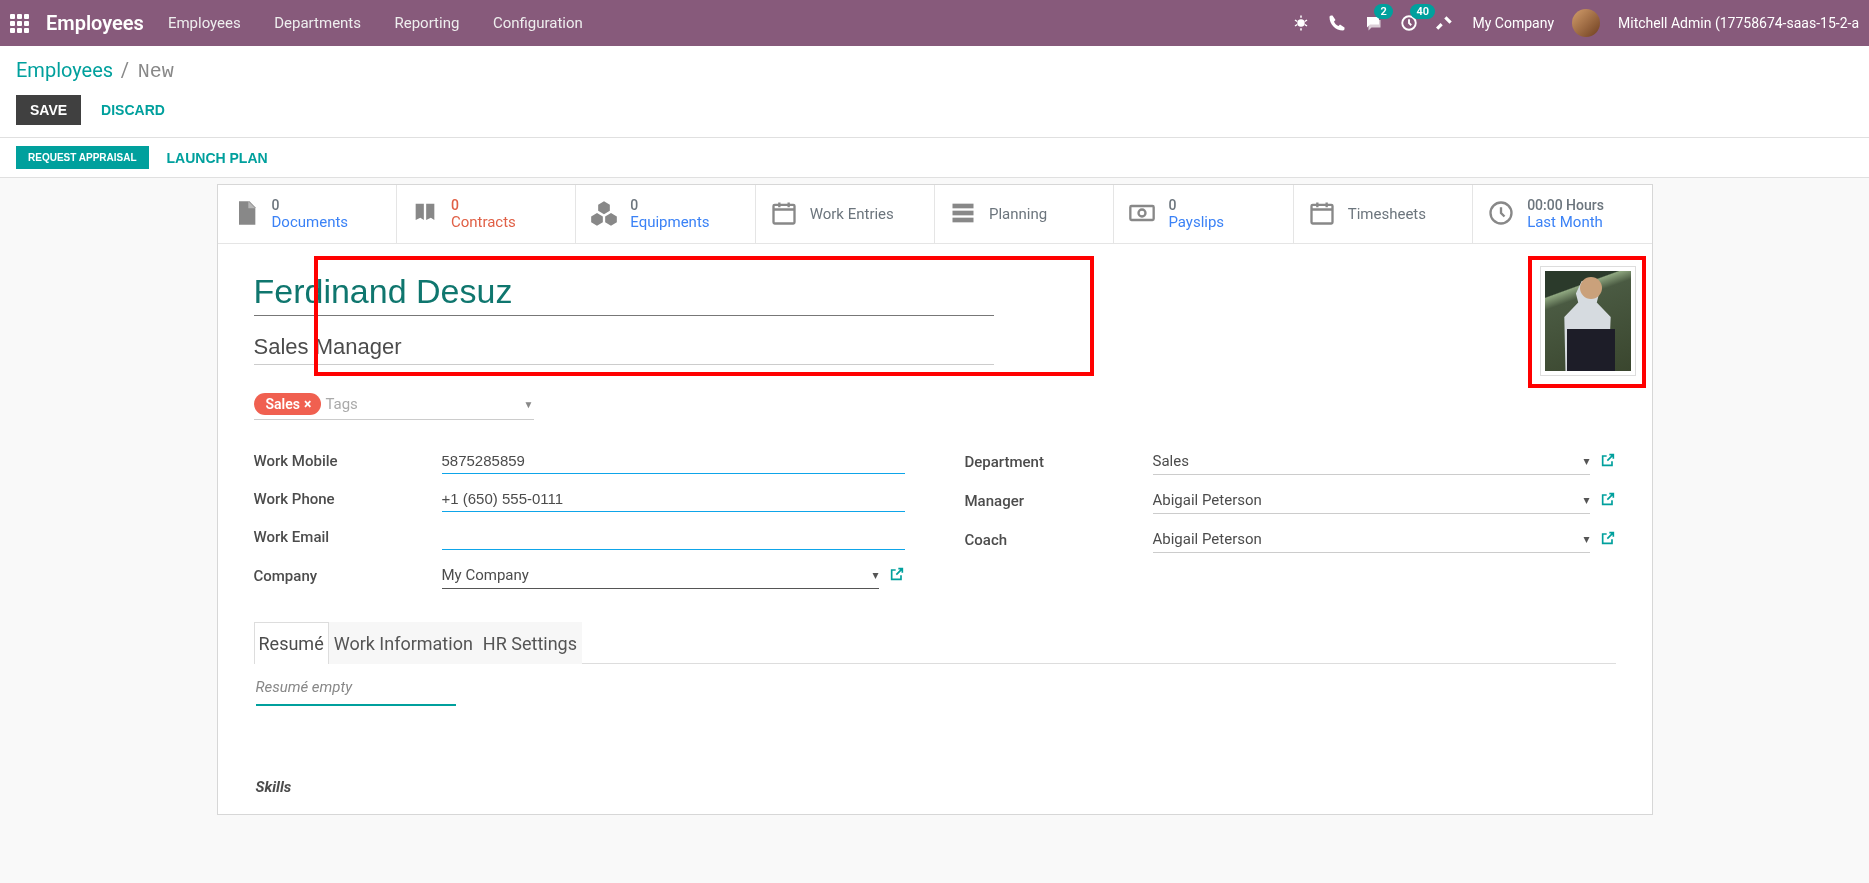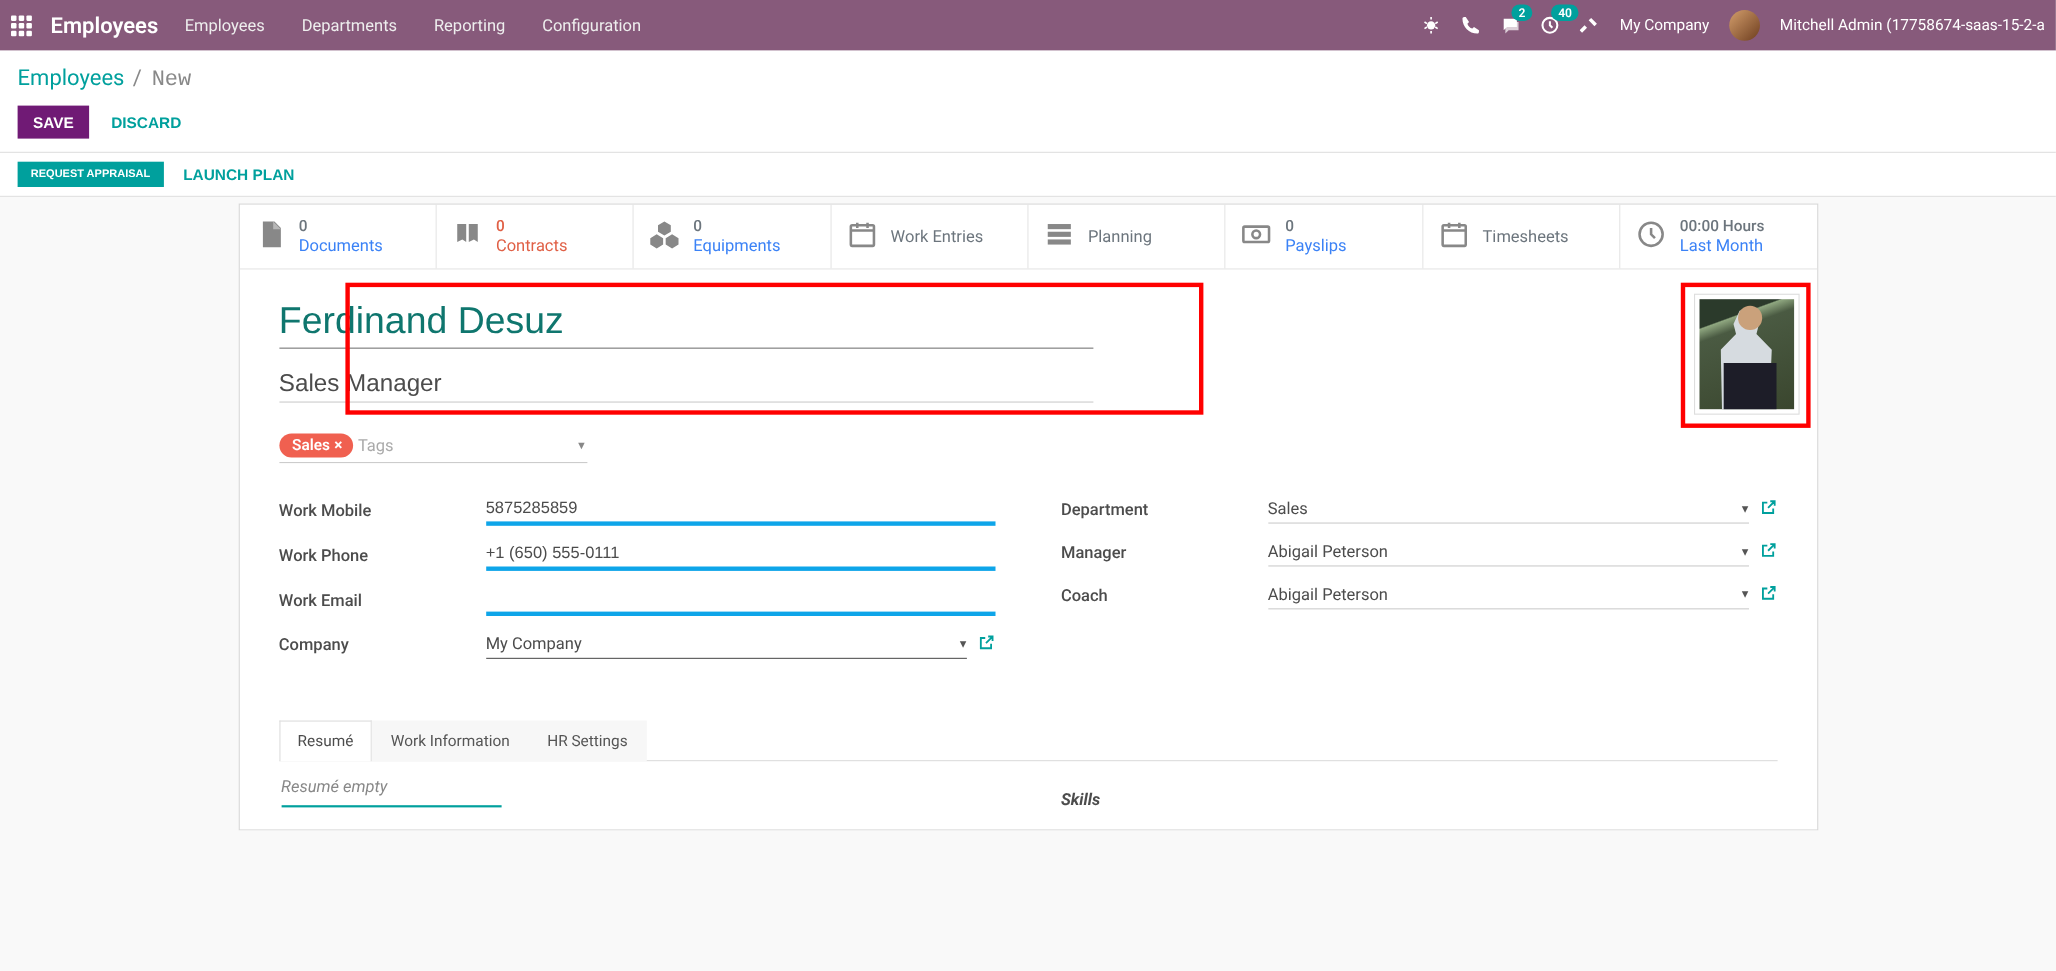--- a/index.html
+++ b/index.html
@@ -17,21 +17,21 @@
   .badge-pill .pill { position:absolute; top:-10px; left:10px; background:#00a09d; color:#fff; font-size:11px; border-radius:10px; padding:1px 6px; font-weight:600;}
   .avatar-img { width:28px; height:28px; border-radius:50%; background:linear-gradient(135deg,#d39e6c,#6e3e1f); display:inline-block; }
   .user-label { color:#fff; font-size:14px; }
 
   
   .crumbrow { background:#fff; padding:12px 16px 12px 16px; }
   .crumbrow .crumb1 { color:#00a09d; font-size:20px; }
   .crumbrow .sep { color:#888; font-size:20px; margin:0 4px;}
   .crumbrow .crumb2 { color:#888; font-size:20px;font-family:Liberation Mono, monospace; }
   .btnrow { margin-top:12px; display:flex; align-items:center; gap:20px; }
-  .btn-primary { background:#701a75; color:#fff; border:none; padding:7px 14px; font-weight:600; font-size:14px; cursor:pointer;}
+  .btn-primary { background:#404040; color:#fff; border:none; padding:7px 14px; font-weight:600; font-size:14px; cursor:pointer;}
   .btn-link { color:#00a09d; font-weight:600; background:none; border:none; font-size:14px; cursor:pointer;}
 
   
   .statusbar { background:#fff; border-top:1px solid #e0e0e0; border-bottom:1px solid #e0e0e0; padding:8px 16px; display:flex; gap:18px;}
   .btn-statusprimary { background:#00a09d; color:#fff; border:none; padding:6px 12px; font-weight:600; font-size:10px; cursor:pointer;}
   .btn-statussecondary { color:#00a09d; font-weight:600; background:none; border:none; font-size:14px; cursor:pointer;}
 
   
   .sheet-wrap { display:flex; justify-content:center; }
   .sheet { width:1436px; background:#fff; border:1px solid #d7d7d7; margin-top:6px; }
@@ -65,33 +65,33 @@
   .tagchip .x { font-weight:700; }
   .tags-placeholder { color:#aaa; margin-left:4px; font-size:15px; }
   .tags-wrap { border-bottom:1px solid #ccc; display:inline-flex; align-items:center; padding-bottom:4px; width:280px;}
   .tags-caret{ margin-left:auto; color:#888; font-size:10px;}
 
   
   .formgrid { display:flex; gap:60px; margin-top:28px; }
   .col { flex:1; }
   .frow { display:flex; align-items:center; margin-bottom:12px; }
   .flabel { width:188px; color:#4c4c4c; font-weight:500; font-size:15px;}
-  .finput { flex:1; border:none; border-bottom:4px solid #0ea5e9; padding:4px 0; font-size:15px; color:#4c4c4c; outline:none; background:transparent;}
+  .finput { flex:1; border:none; border-bottom:1px solid #0ea5e9; padding:4px 0; font-size:15px; color:#4c4c4c; outline:none; background:transparent;}
   .fselect { flex:1; border:none; border-bottom:1px solid #ccc; padding:4px 0; font-size:15px; color:#4c4c4c; display:flex; align-items:center;}
   .fselect .caret { margin-left:auto; color:#555; font-size:12px;}
   .extlink { color:#00a09d; margin-left:10px; }
   .extlink svg{width:16px;height:16px;}
   .fselect.bold{border-bottom-color:#555;}
   
   
   .tabsrow { margin-top:20px; border-bottom:1px solid #ddd; display:flex; }
-  .tab { padding:10px 16px; border:1px solid transparent; border-bottom:none; font-size:14px; color:#555; cursor:pointer; position:relative; top:1px; background:#f7f7f7;margin-top:23px;}
+  .tab { padding:10px 4px; border:1px solid transparent; border-bottom:none; font-size:18px; color:#555; cursor:pointer; position:relative; top:1px; background:#f7f7f7;}
   .tab.active { border-color:#ddd; background:#fff; color:#4c4c4c;}
   
-  .tabcontent { display:flex; gap:60px; padding:14px 2px; }
+  .tabcontent { display:flex; gap:60px; padding:14px 2px;flex-direction:column; }
   .section-empty { color:#888; font-style:italic; font-size:15px; margin-bottom:8px;}
   .section-underline { width:200px; border-bottom:2px solid #00a09d; }
   .skills-h { font-style:italic; font-weight:700; color:#4c4c4c; font-size:15px; padding-top:12px;}
 </style>
 </head>
 <body>
 
 <div class="topbar">
   <div class="apps-grid">
     <span></span>

